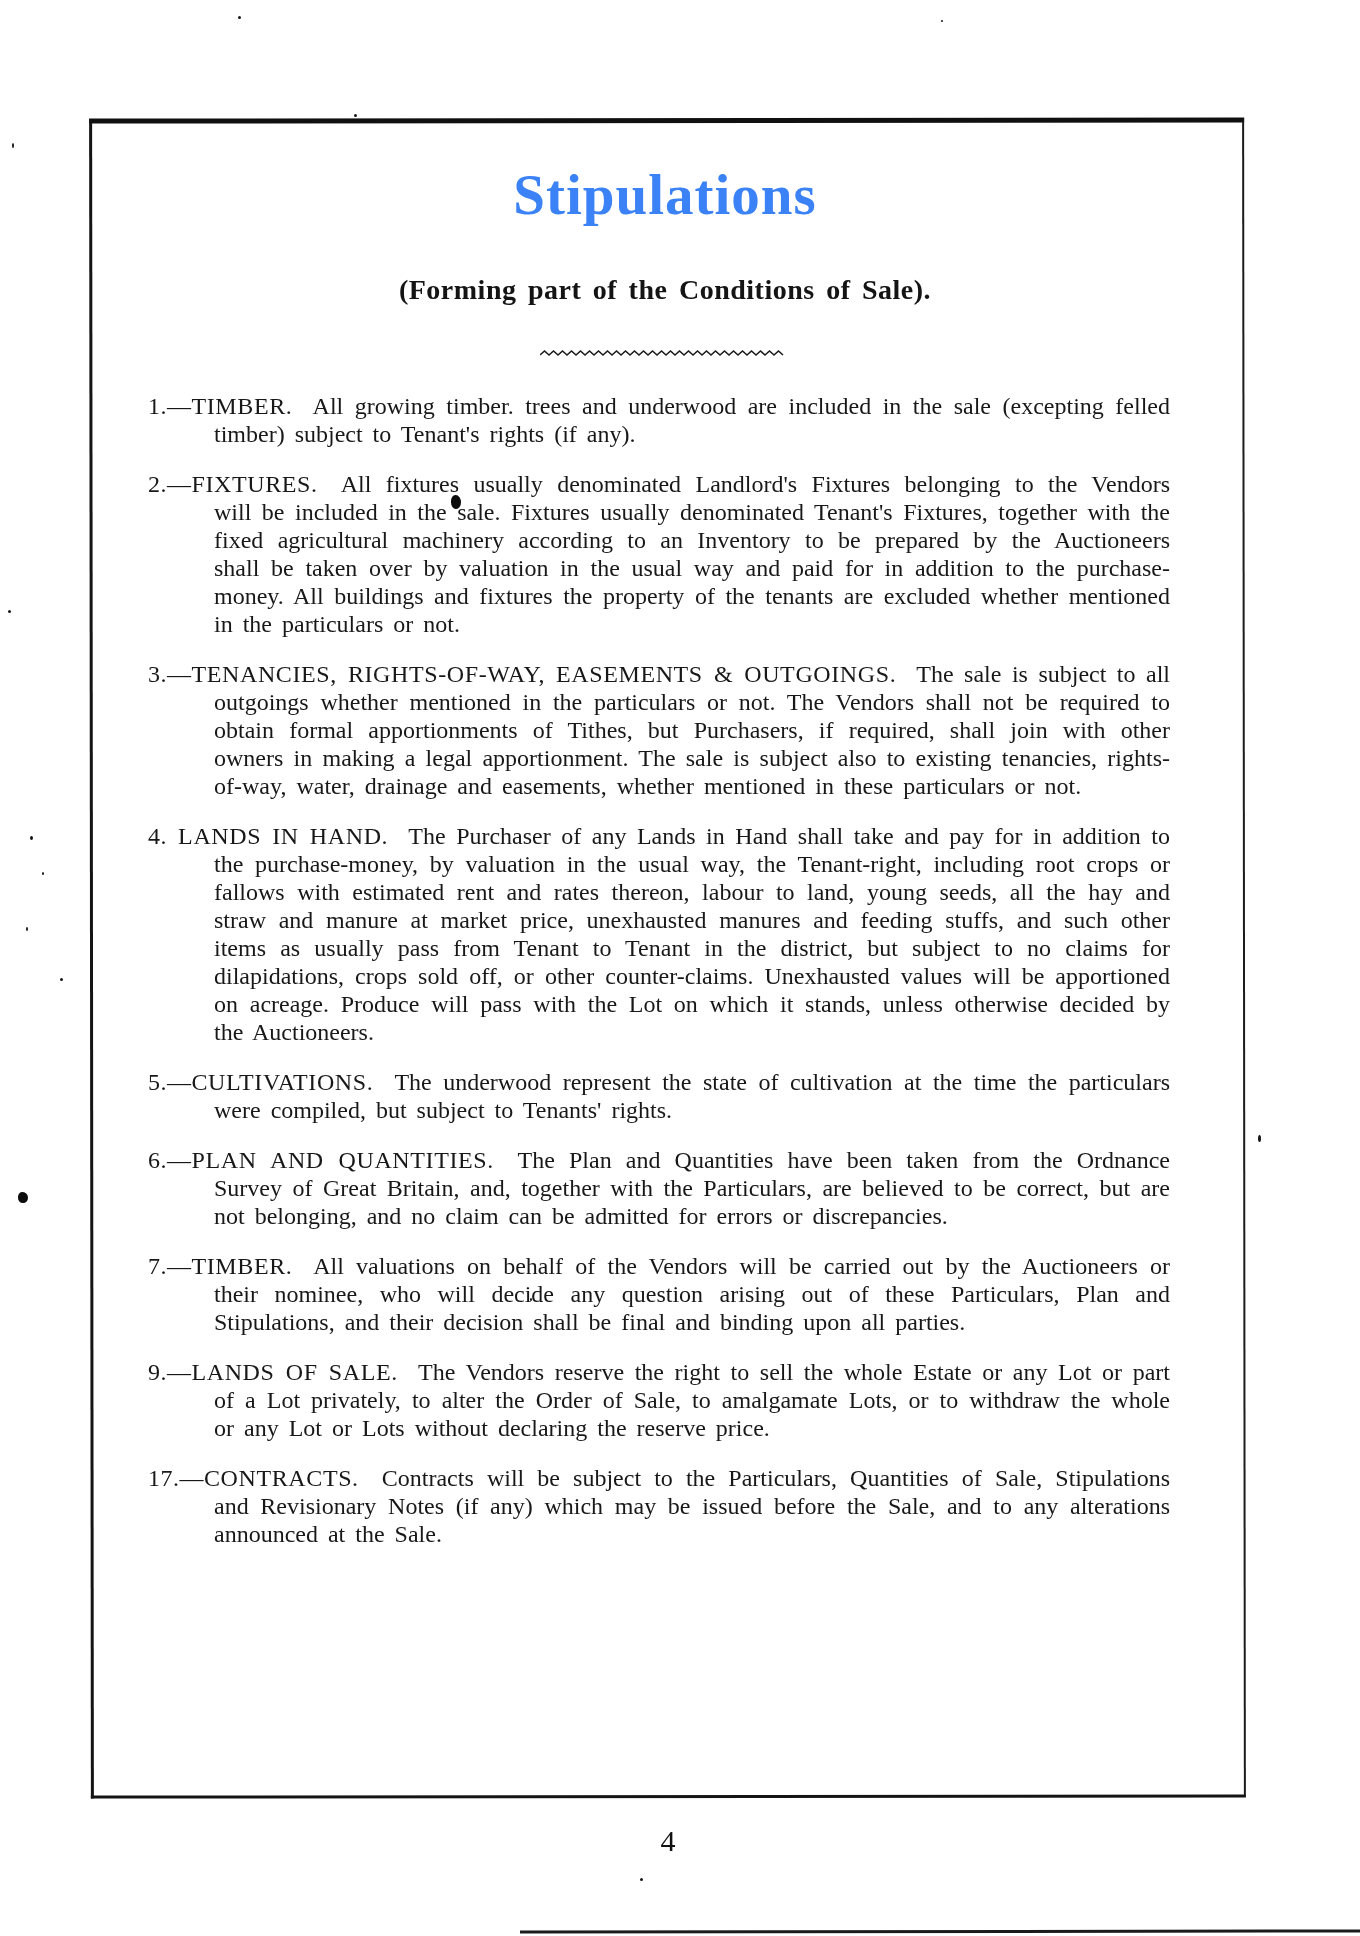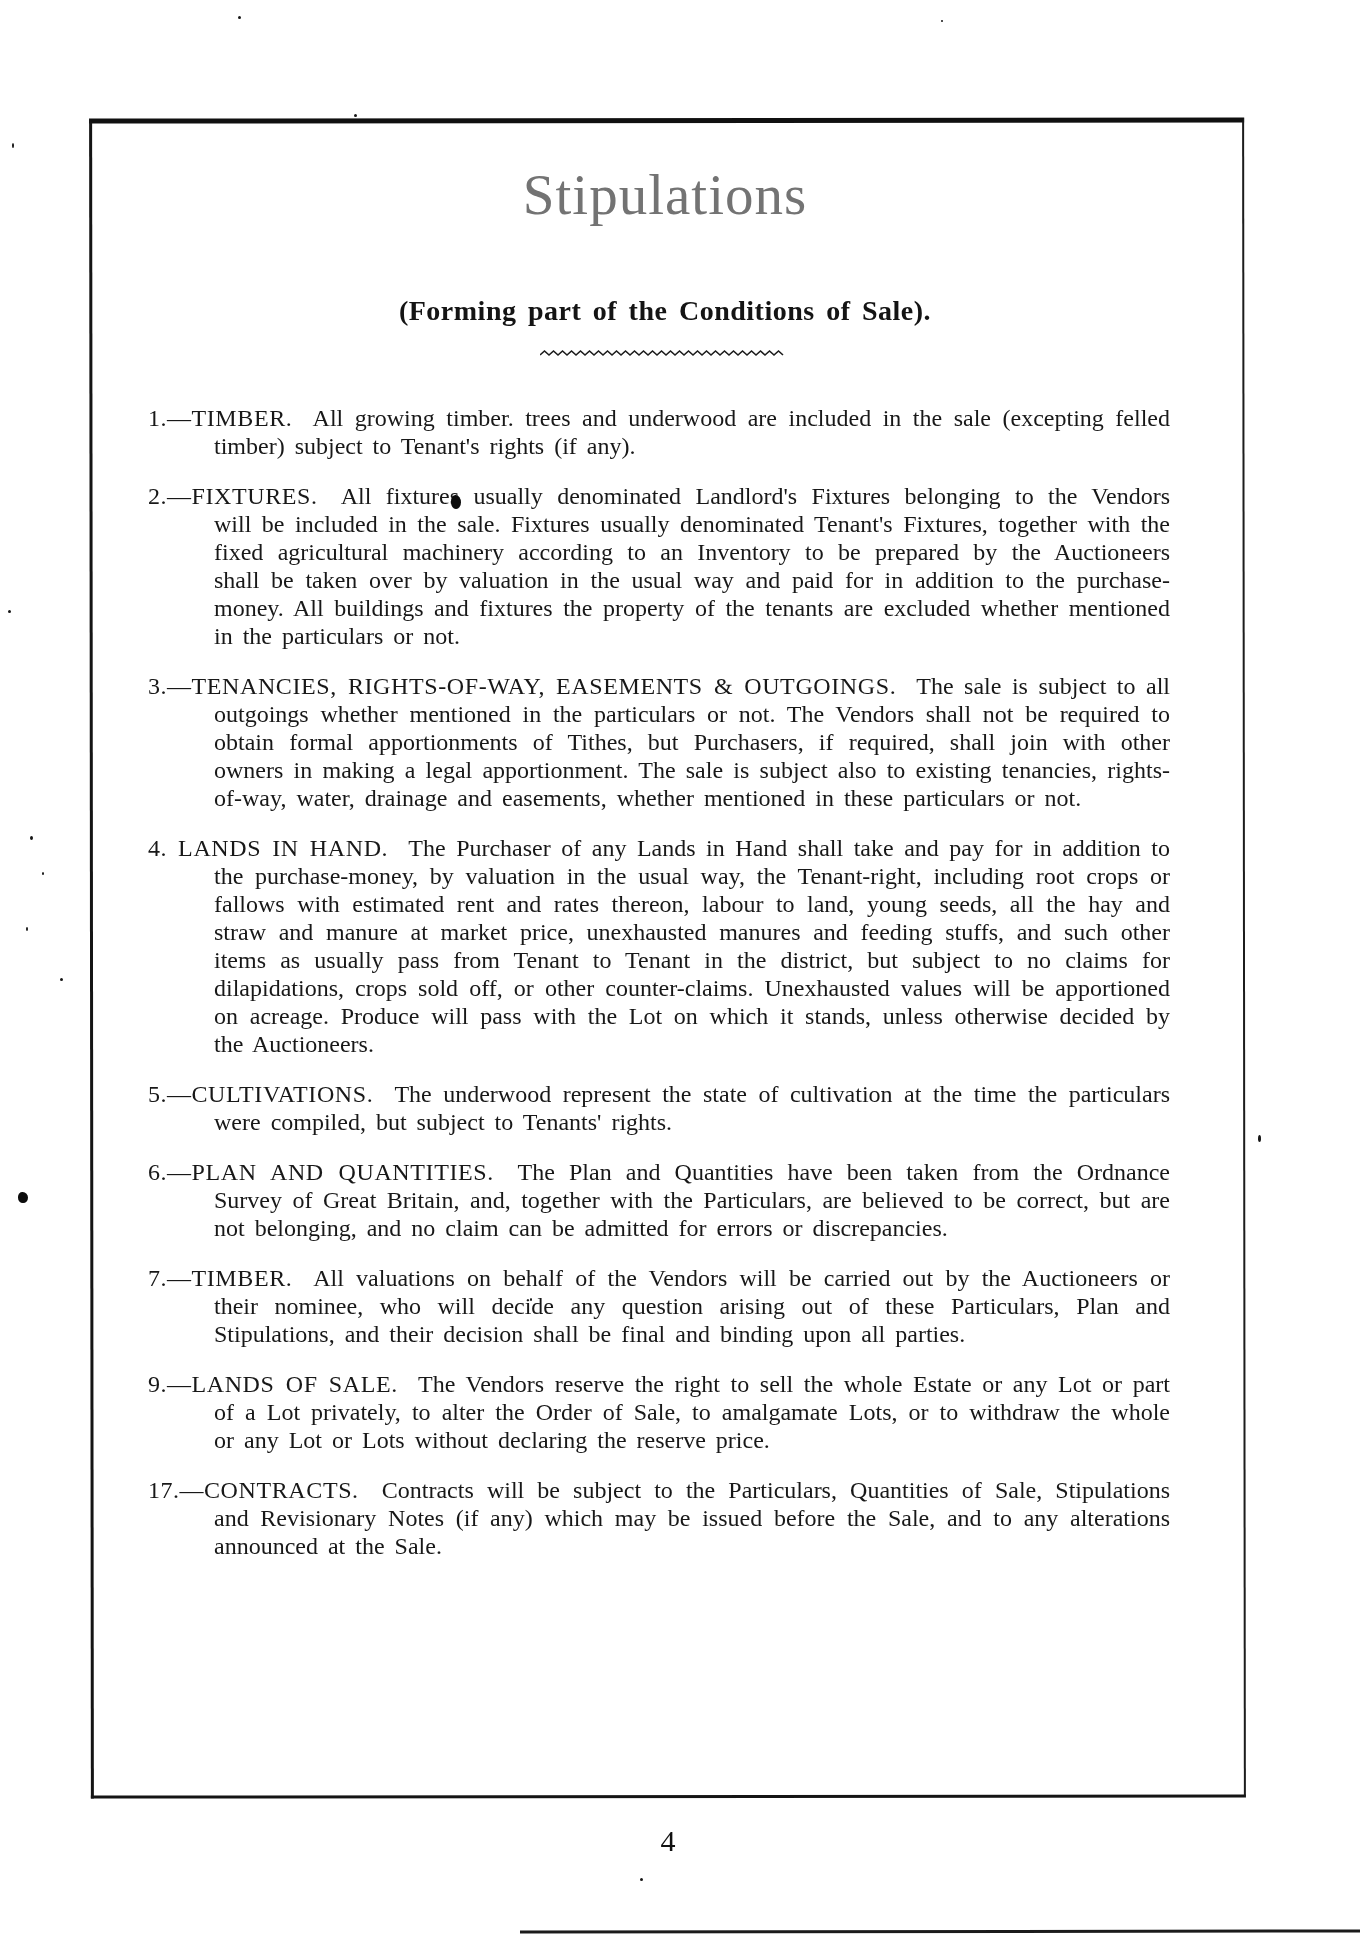--- a/index.html
+++ b/index.html
@@ -19,43 +19,42 @@
     border-right: 2px solid #1c1c1c;
     border-bottom: 3px solid #141414;
     border-top: 5px solid #101010;
     transform: rotate(-0.06deg);
   }
   .doc-title {
     position: absolute;
     left: 90px; top: 162px; width: 1150px;
     text-align: center;
     font-size: 57px;
-    font-weight: 400;
+    font-weight: 700;
     letter-spacing: 1px;
-    color: #737373;
+    color: #3b82f6;
   }
   .doc-subtitle {
     position: absolute;
     left: 90px; top: 274px; width: 1150px;
     text-align: center;
     font-size: 28px;
     font-weight: 700;
     letter-spacing: 0.5px;
     word-spacing: 4px;
     color: #141414;
-    margin-top: 21px;
   }
   .divider { position: absolute; left: 540px; top: 344px; }
   .stips {
     position: absolute;
     left: 148px; top: 392px;
     width: 1022px;
   }
   .stip {
-    margin: 12px 0 22px 0;
+    margin: 0 0 22px 0;
     padding-left: 66px;
     text-indent: -66px;
     font-size: 24px;
     line-height: 28px;
     text-align: justify;
     word-spacing: 4px;
     color: #181818;
   }
   .num { letter-spacing: 0.5px; }
   .term { letter-spacing: 0.6px; margin-right: 10px; }

